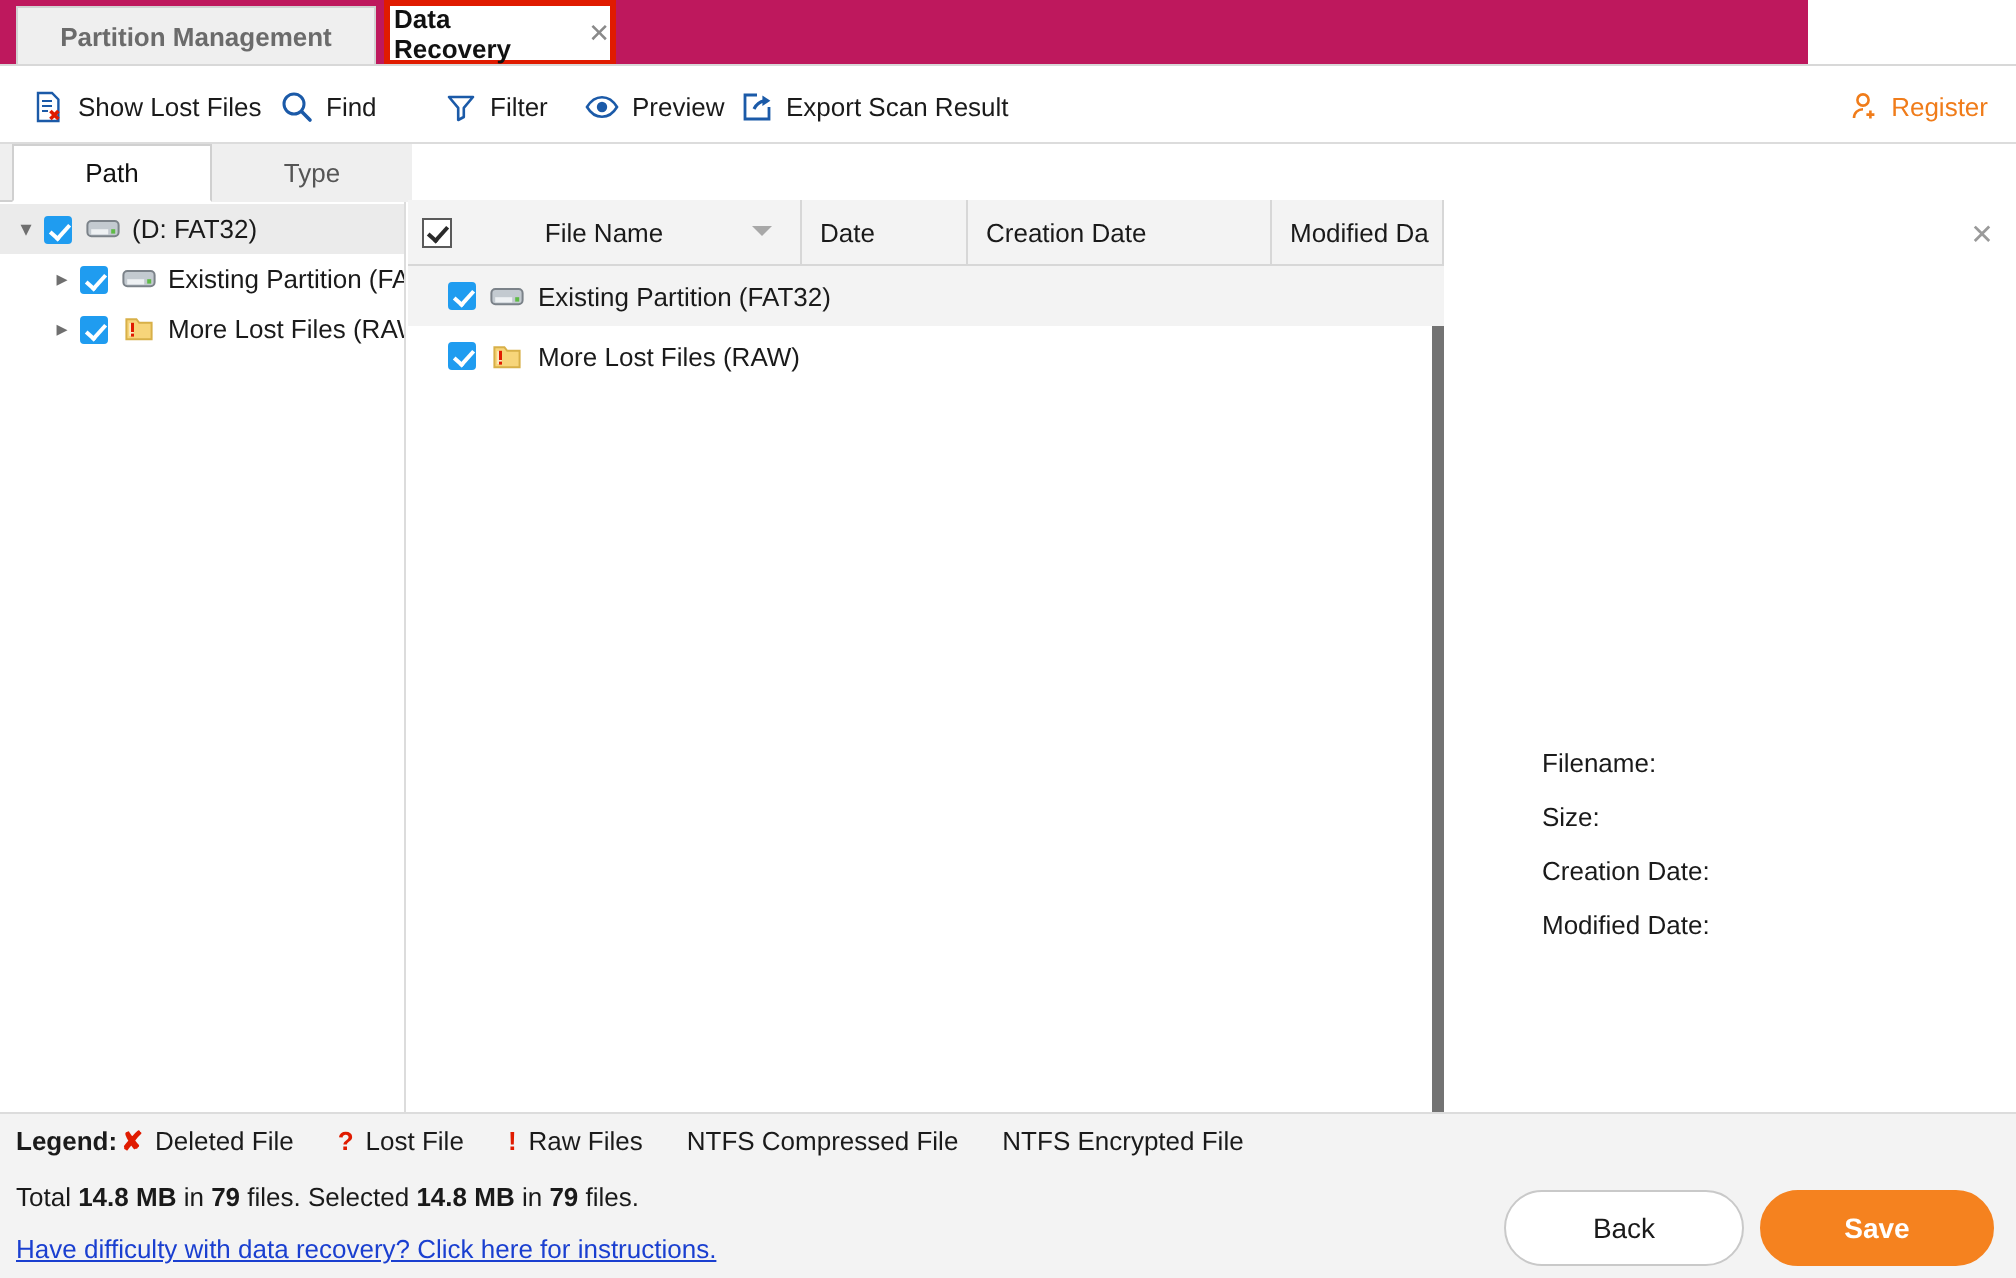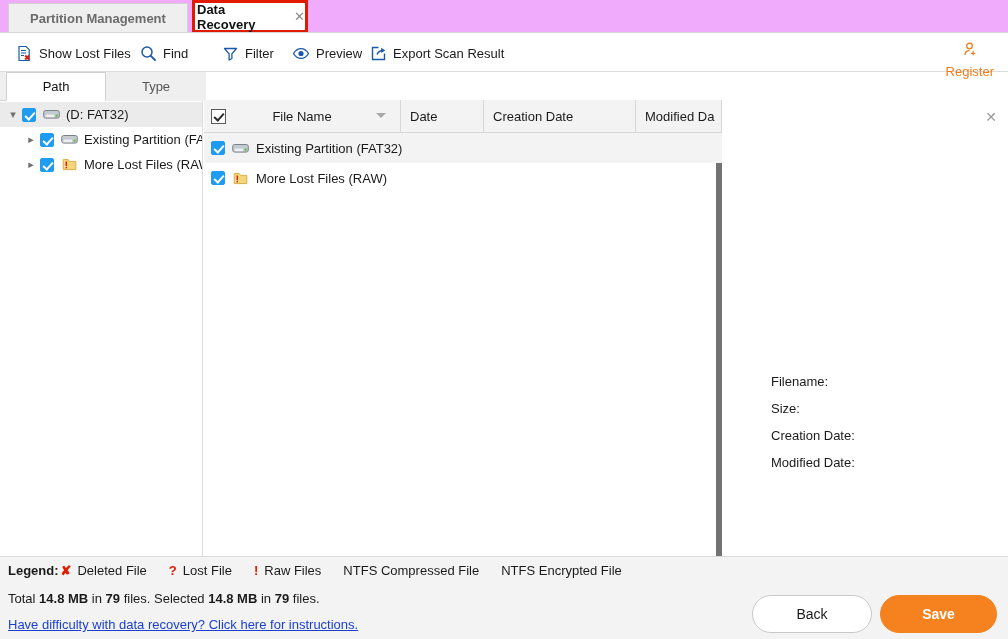--- a/index.html
+++ b/index.html
@@ -9,22 +9,22 @@
     overflow: hidden;
     background: #ffffff;
     font-family: "Liberation Sans", sans-serif;
     font-size: 13px;
     color: #1a1a1a;
   }
   #app { position: relative; width: 1008px; height: 639px; }
 
   
   .tabstrip {
-    position: absolute; left: 0; top: 0; width: 1008px; height: 33px;
-    background: #f0abfc;
+    position: absolute; left: 0; top: 0; width: 904px; height: 33px;
+    background: #be185d;
     border-bottom: 1px solid #d8d8d8;
   }
   .tab {
     position: absolute; top: 2px; height: 30px;
     display: flex; align-items: center; justify-content: center;
     font-size: 13px;
   }
   .tab-partition {
     left: 8px; width: 180px; top: 3px; height: 29px;
     background: #efefef;
@@ -63,21 +63,21 @@
     color: #1b5aa8; font-size: 13px; cursor: pointer;
     white-space: nowrap;
   }
   .tb-item .lbl { color: #1a1a1a; }
   .tb-showlost { left: 16px; }
   .tb-find { left: 140px; }
   .tb-filter { left: 222px; }
   .tb-preview { left: 292px; }
   .tb-export { left: 370px; }
   .tb-register {
-    right: 14px; left: auto; color: #f07c1a; flex-direction: column;
+    right: 14px; left: auto; color: #f07c1a;
   }
   .tb-register .lbl { color: #f07c1a; }
   .ico { display: inline-block; line-height: 0; }
 
   
   .left-panel {
     position: absolute; left: 0; top: 72px; width: 203px; height: 484px;
     background: #ffffff;
     border-right: 1px solid #dcdcdc;
   }
@@ -158,21 +158,21 @@
     border-left: 5px solid transparent; border-right: 5px solid transparent;
     border-top: 5px solid #a8a8a8;
   }
   .col-size { left: 197px; width: 83px; padding-left: 9px; }
   .col-created { left: 280px; width: 152px; padding-left: 9px; }
   .col-modified { left: 432px; width: 86px; padding-left: 9px; }
 
   .list-rows { position: absolute; left: 0; top: 33px; width: 518px; }
   .file-row {
     display: flex; align-items: center; height: 30px;
-    padding-left: 7px; font-size: 13px; cursor: pointer;
+    padding-left: 20px; font-size: 13px; cursor: pointer;
   }
   .file-row.alt { background: #f3f3f3; }
   .file-row .rlbl { margin-left: 7px; }
 
   
   .right-panel {
     position: absolute; left: 723px; top: 100px; width: 285px; height: 456px;
     background: #ffffff;
   }
   .preview-close {

